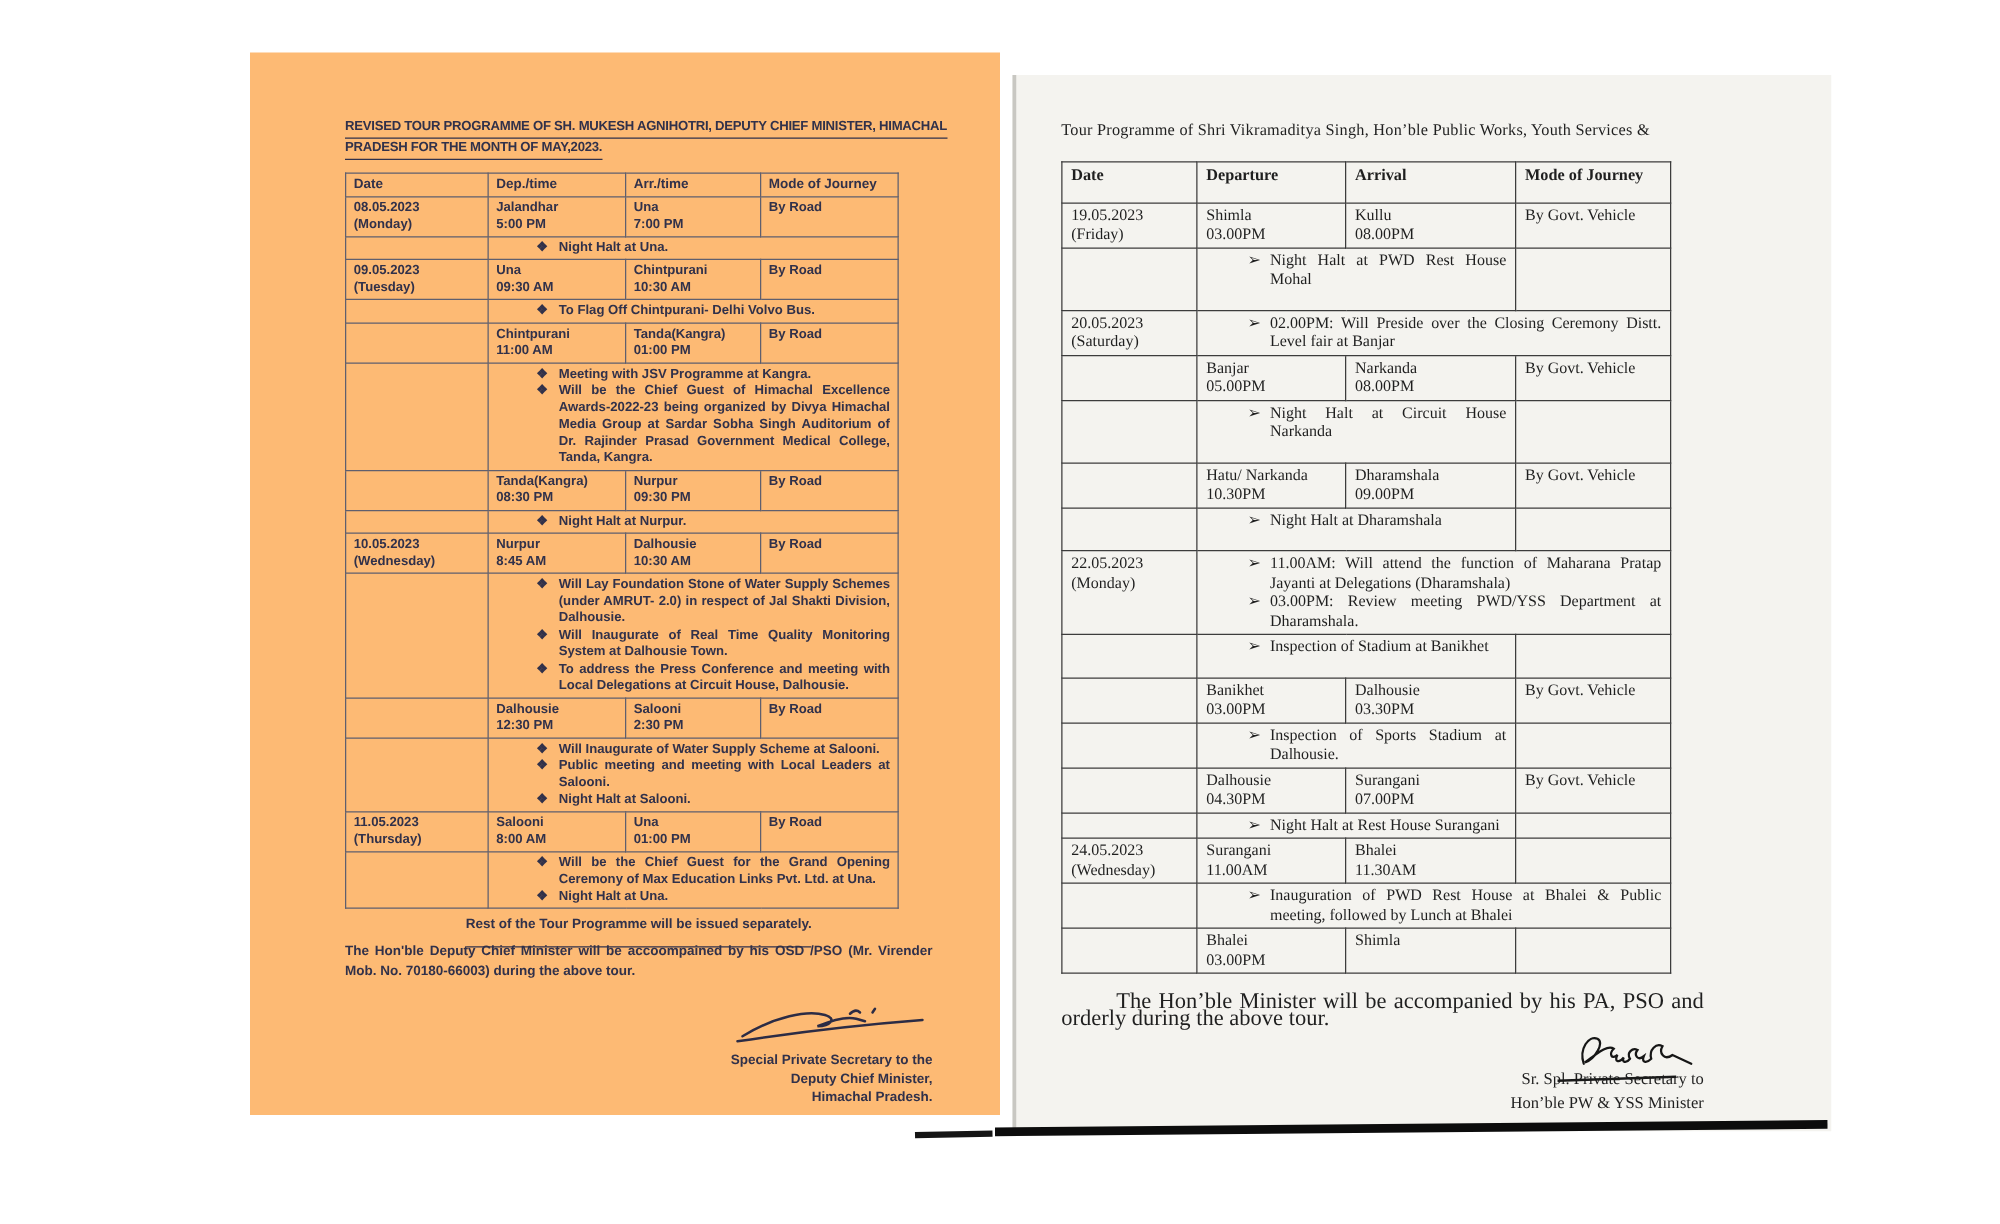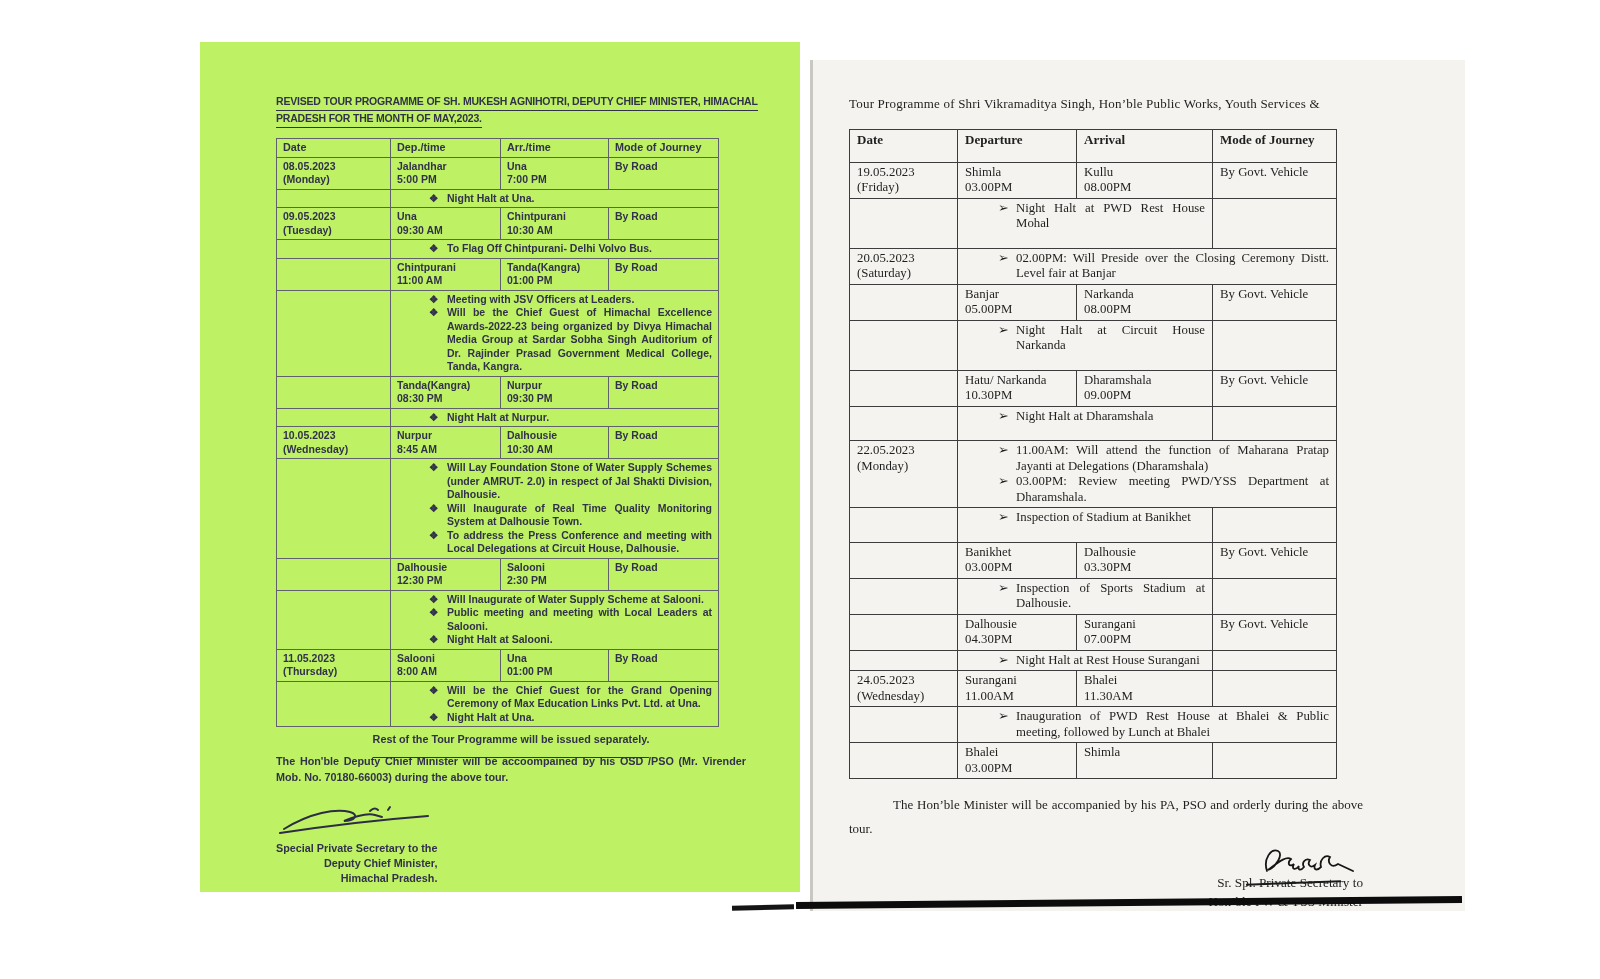--- a/index.html
+++ b/index.html
@@ -4,61 +4,61 @@
 <style>
   html,body{margin:0;padding:0;}
   body{
     width:1600px;height:979px;position:relative;overflow:hidden;
     background:#ffffff;
     font-family:"Liberation Sans", sans-serif;
   }
   
   .page-left{
     position:absolute;left:200px;top:42px;width:600px;min-height:850px;
-    background:#bef264;color:#31314a;
+    background:#fdba74;color:#31314a;
   }
   .page-left .inner{padding:52px 24px 0 76px;width:470px;}
   .title-l{font-size:10.5px;font-weight:bold;letter-spacing:-0.2px;line-height:15px;}
   .title-l .tline{display:inline-block;border-bottom:1.4px solid #31314a;white-space:nowrap;padding-bottom:1px;}
   table.tour{border-collapse:collapse;table-layout:fixed;margin-top:10px;width:442px;}
   .page-left table.tour{font-size:10.5px;font-weight:bold;}
   .page-left th,.page-left td{border:1px solid #5f5f6e;vertical-align:top;padding:2px 6px;line-height:13.5px;}
   .page-left th{text-align:left;font-size:10.8px;}
   .page-left col.w-date{width:114px;}
   .page-left col.w-dep{width:110px;}
   .page-left col.w-arr{width:108px;}
   .page-left col.w-mode{width:110px;}
   .page-left .c-note{padding-left:38px;}
   .note-line{display:flex;}
   .bullet{flex:0 0 18px;}
   .note-text{flex:1;text-align:justify;}
   .rest-note{margin-top:6px;text-align:center;font-size:10.8px;font-weight:bold;}
   .rest-note span{border-bottom:1.6px solid #31314a;padding-bottom:12px;}
   .footer-para-l{margin-top:8px;font-size:10.8px;font-weight:bold;text-align:justify;line-height:16px;width:470px;}
-  .sig-block-l{margin-top:18px;width:470px;display:flex;flex-direction:column;align-items:flex-start;}
+  .sig-block-l{margin-top:18px;width:470px;display:flex;flex-direction:column;align-items:flex-end;}
   .signoff-l{font-size:10.8px;font-weight:bold;text-align:right;line-height:15px;margin-top:-4px;}
   
   .page-right{
     position:absolute;left:810px;top:60px;width:652px;min-height:845px;
     background:#f4f3ef;border-left:3px solid #c8c7c2;color:#1f1f1f;
     font-family:"Liberation Serif", serif;
   }
   .page-right .inner{padding:34px 20px 0 36px;width:524px;}
   .title-r{font-size:13px;letter-spacing:0.2px;line-height:19px;}
   .title-r .tline{display:block;white-space:nowrap;}
   .page-right table.tour{width:487px;font-size:12.8px;margin-top:16px;}
   .page-right th,.page-right td{border:1px solid #3c3c3c;vertical-align:top;padding:2px 7px;line-height:15.5px;}
   .page-right th{text-align:left;font-size:13px;padding-bottom:14px;}
   .page-right col.w-date{width:108px;}
   .page-right col.w-dep{width:119px;}
   .page-right col.w-arr{width:136px;}
   .page-right col.w-mode{width:124px;}
   .page-right .c-note{padding-left:40px;}
   .page-right .c-note.gap{padding-bottom:16px;}
-  .footer-para-r{margin-top:14px;font-size:13px;line-height:24px;text-indent:44px;text-align:justify;width:514px;}
+  .footer-para-r{margin-top:14px;font-size:18px;line-height:14px;text-indent:44px;text-align:justify;width:514px;}
   .sig-block-r{margin-top:2px;width:514px;display:flex;flex-direction:column;align-items:flex-end;}
   .signoff-r{font-size:13.2px;text-align:right;line-height:19px;margin-top:-6px;}
   .signoff-line{position:relative;}
   .signoff-line.has-strike::after{
     content:"";position:absolute;left:38px;right:22px;top:9px;height:1.5px;
     background:#1a1a1a;transform:rotate(-2deg);
   }
   
   .sig-svg{display:block;}
   
@@ -147,21 +147,21 @@
               <div>Tanda(Kangra)</div>
               <div>01:00 PM</div>
             </td>
             <td class="c-mode">By Road</td>
           </tr>
           <tr>
             <td class="c-date"></td>
             <td colspan="3" class="c-note">
               <div class="note-line">
                 <span class="bullet">❖</span>
-                <span class="note-text">Meeting with JSV Officers at Leaders.</span>
+                <span class="note-text">Meeting with JSV Programme at Kangra.</span>
               </div>
               <div class="note-line">
                 <span class="bullet">❖</span>
                 <span class="note-text">Will be the Chief Guest of Himachal Excellence Awards-2022-23 being organized by Divya Himachal Media Group at Sardar Sobha Singh Auditorium of Dr. Rajinder Prasad Government Medical College, Tanda, Kangra.</span>
               </div>
             </td>
           </tr>
           <tr>
             <td class="c-date"></td>
             <td>

